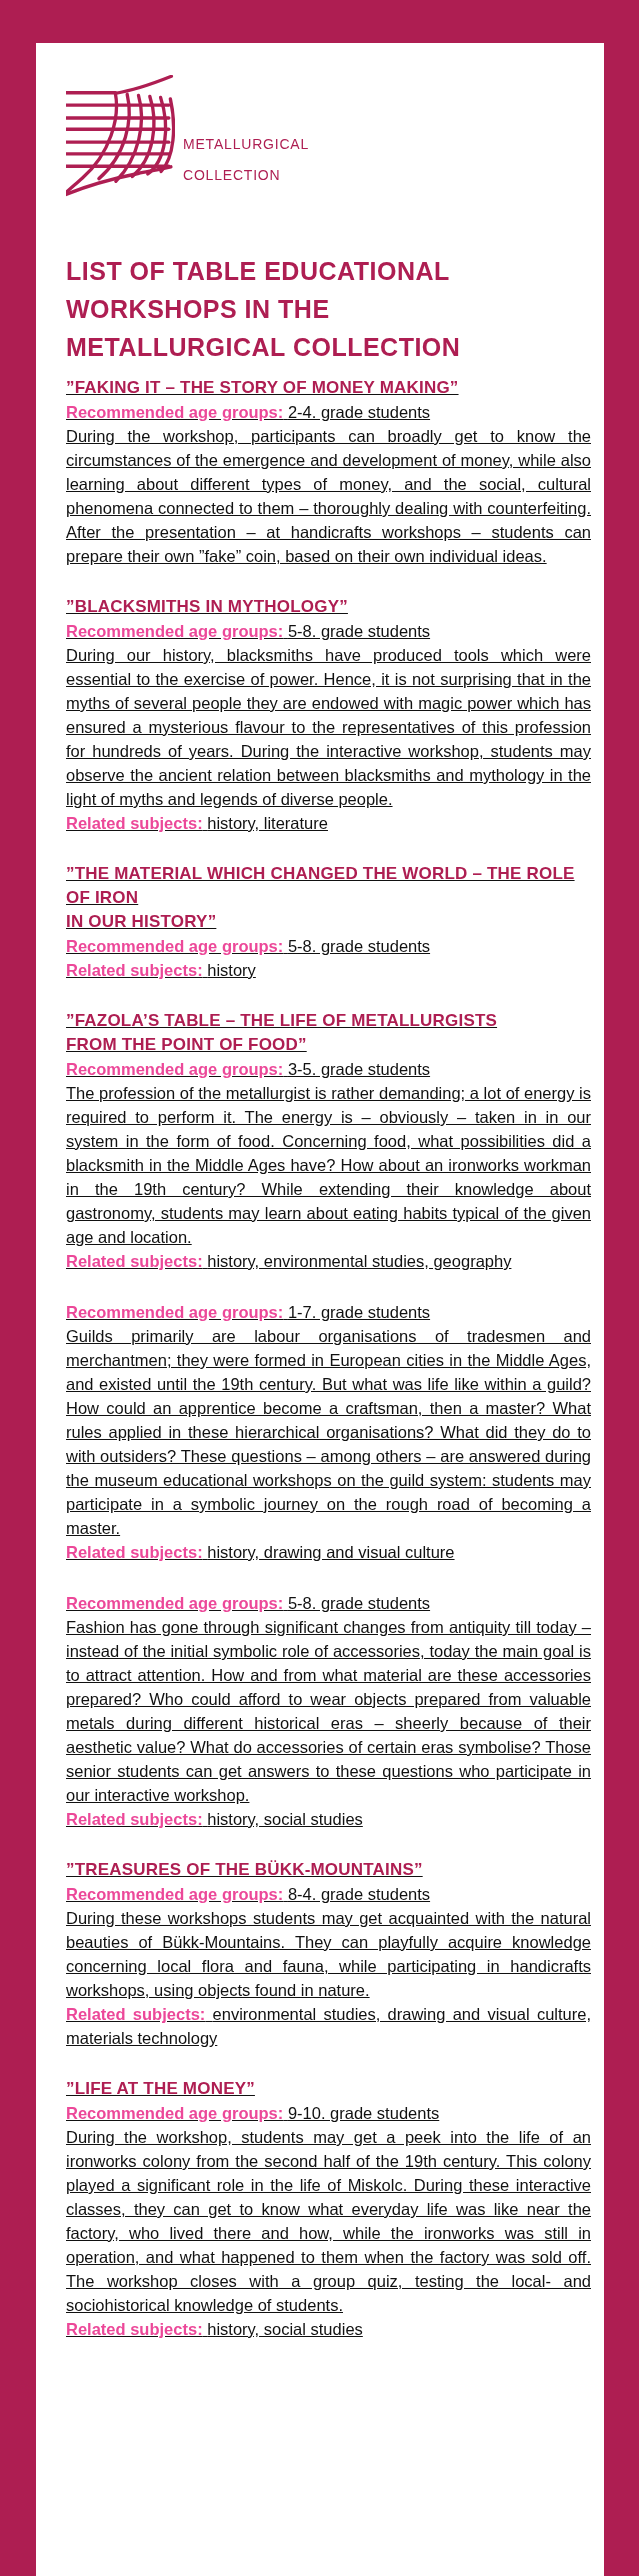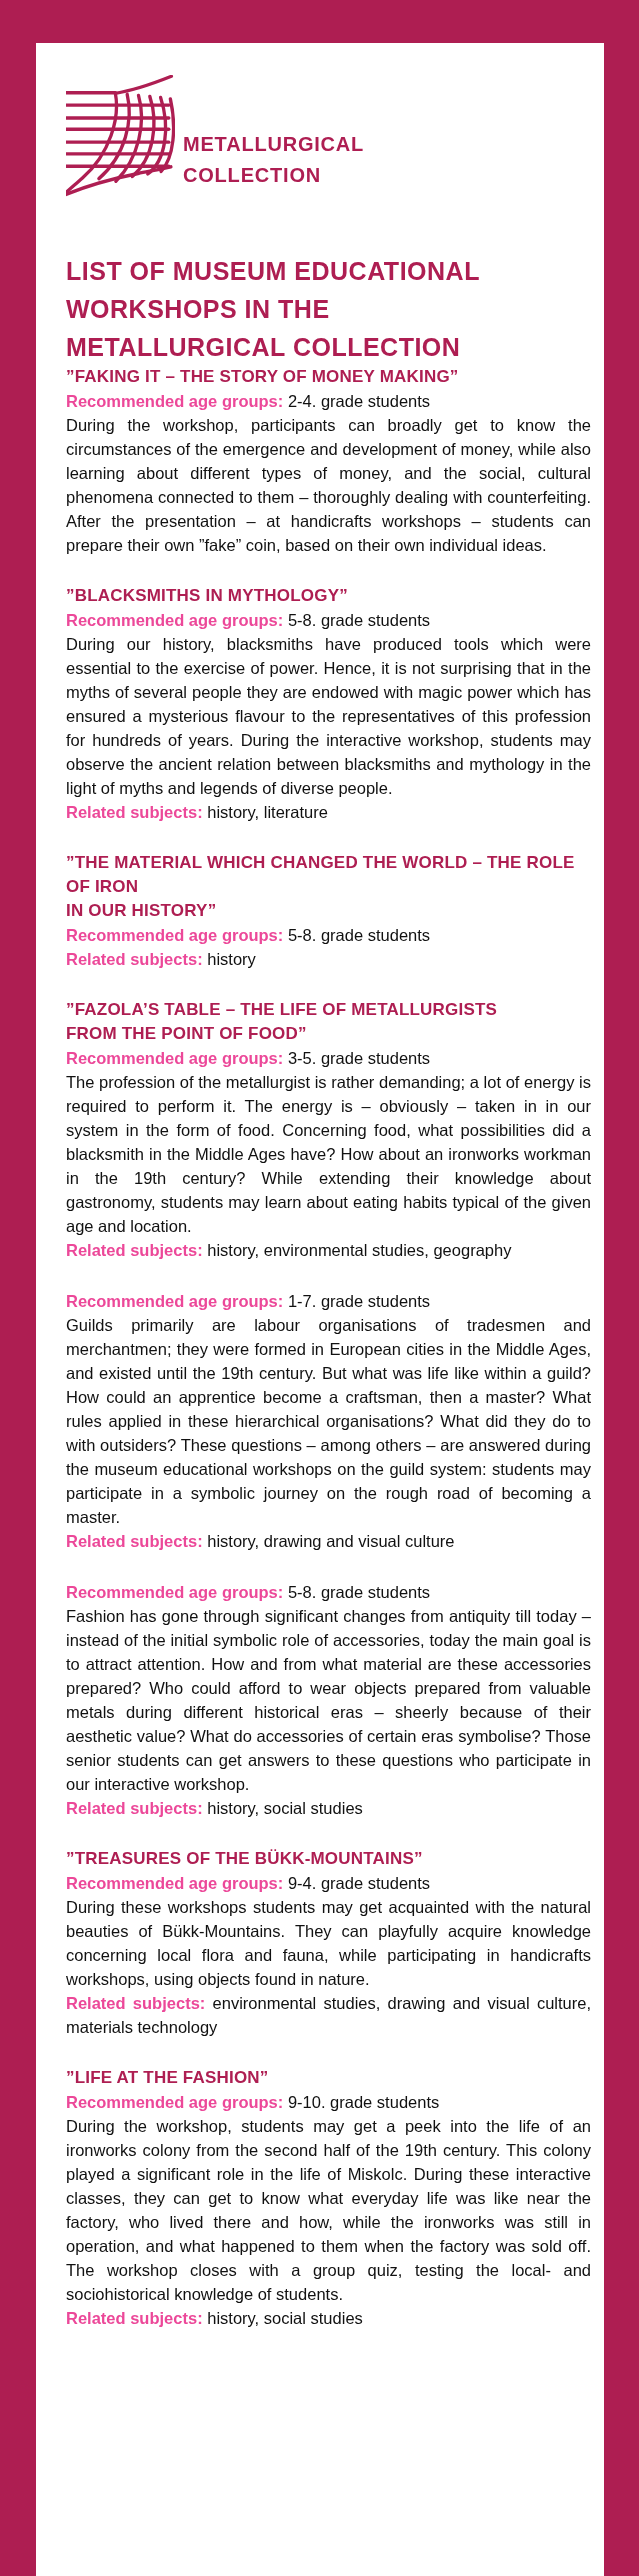--- a/index.html
+++ b/index.html
@@ -19,22 +19,22 @@
   .logo-mark {
     position: absolute;
     left: 30px; top: 32px;
     width: 109px; height: 125px;
   }
   .logo-mark path { stroke: #ae1e52; stroke-width: 6.5; fill: none; stroke-linecap: round; }
   .logo-text {
     position: absolute;
     left: 147px; top: 86px;
     color: #ae1e52;
-    font-weight: 700;
-    font-size: 20px;
+    font-weight: 400;
+    font-size: 14px;
     line-height: 31px;
     letter-spacing: 0.8px;
     white-space: nowrap;
   }
   .main-title {
     position: absolute;
     left: 30px; top: 192px;
     width: 510px;
     color: #ae1e52;
     font-weight: 700;
@@ -43,21 +43,21 @@
     letter-spacing: 0.5px;
   }
   .sections {
     position: absolute;
     left: 30px; top: 318px;
     width: 525px;
     color: #111111;
     font-size: 16.5px;
     line-height: 24px;
   }
-  .workshop { margin: 4px 0 27px 0; }
+  .workshop { margin: 15px 0 27px 0; text-decoration: underline; }
   .ws-title {
     margin: 0;
     color: #ae1e52;
     font-weight: 700;
     font-size: 17px;
     line-height: 24px;
     letter-spacing: 0.2px;
     white-space: pre-line;
   }
   .ws-age, .ws-desc, .ws-related { margin: 0; }
@@ -89,21 +89,21 @@
     <path d="M184,43 C203,101 194,166 159,192"></path>
     <path d="M203,46 C215,101 210,160 185,187"></path>
   </svg>
 
   <div class="logo-text">
     <div>METALLURGICAL</div>
     <div>COLLECTION</div>
   </div>
 
   <h1 class="main-title">
-    <div>LIST OF MUSEUM EDUCATIONAL</div>
+    <div>LIST OF TABLE EDUCATIONAL</div>
     <div>WORKSHOPS IN THE</div>
     <div>METALLURGICAL COLLECTION</div>
   </h1>
 
   <div class="sections">
   <section class="workshop">
     <h2 class="ws-title">”FAKING IT – THE STORY OF MONEY MAKING”</h2>
     <p class="ws-age"><span class="label">Recommended age groups:</span> <span class="value">2-4. grade students</span></p>
     <p class="ws-desc">During the workshop, participants can broadly get to know the circumstances of the emergence and development of money, while also learning about different types of money, and the social, cultural phenomena connected to them – thoroughly dealing with counterfeiting. After the presentation – at handicrafts workshops – students can prepare their own ”fake” coin, based on their own individual ideas.</p>
   </section>
@@ -137,27 +137,27 @@
   </section>
 
   <section class="workshop">
     <p class="ws-age"><span class="label">Recommended age groups:</span> <span class="value">5-8. grade students</span></p>
     <p class="ws-desc">Fashion has gone through significant changes from antiquity till today – instead of the initial symbolic role of accessories, today the main goal is to attract attention. How and from what material are these accessories prepared? Who could afford to wear objects prepared from valuable metals during different historical eras – sheerly because of their aesthetic value? What do accessories of certain eras symbolise? Those senior students can get answers to these questions who participate in our interactive workshop.</p>
     <p class="ws-related"><span class="label">Related subjects:</span> <span class="value">history, social studies</span></p>
   </section>
 
   <section class="workshop">
     <h2 class="ws-title">”TREASURES OF THE BÜKK-MOUNTAINS”</h2>
-    <p class="ws-age"><span class="label">Recommended age groups:</span> <span class="value">9-4. grade students</span></p>
+    <p class="ws-age"><span class="label">Recommended age groups:</span> <span class="value">8-4. grade students</span></p>
     <p class="ws-desc">During these workshops students may get acquainted with the natural beauties of Bükk-Mountains. They can playfully acquire knowledge concerning local flora and fauna, while participating in handicrafts workshops, using objects found in nature.</p>
     <p class="ws-related"><span class="label">Related subjects:</span> <span class="value">environmental studies, drawing and visual culture, materials technology</span></p>
   </section>
 
   <section class="workshop">
-    <h2 class="ws-title">”LIFE AT THE FASHION”</h2>
+    <h2 class="ws-title">”LIFE AT THE MONEY”</h2>
     <p class="ws-age"><span class="label">Recommended age groups:</span> <span class="value">9-10. grade students</span></p>
     <p class="ws-desc">During the workshop, students may get a peek into the life of an ironworks colony from the second half of the 19th century. This colony played a significant role in the life of Miskolc. During these interactive classes, they can get to know what everyday life was like near the factory, who lived there and how, while the ironworks was still in operation, and what happened to them when the factory was sold off. The workshop closes with a group quiz, testing the local- and sociohistorical knowledge of students.</p>
     <p class="ws-related"><span class="label">Related subjects:</span> <span class="value">history, social studies</span></p>
   </section>
 
 </div>
 </div>
 
 
 </body></html>

